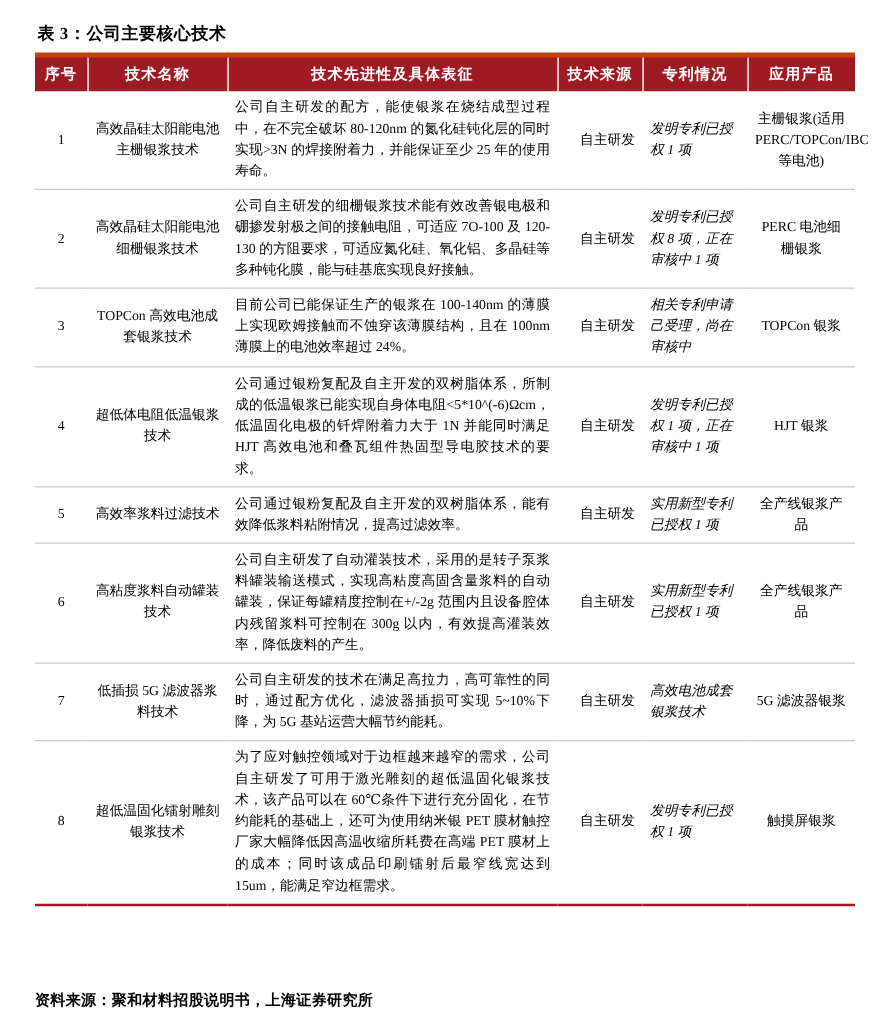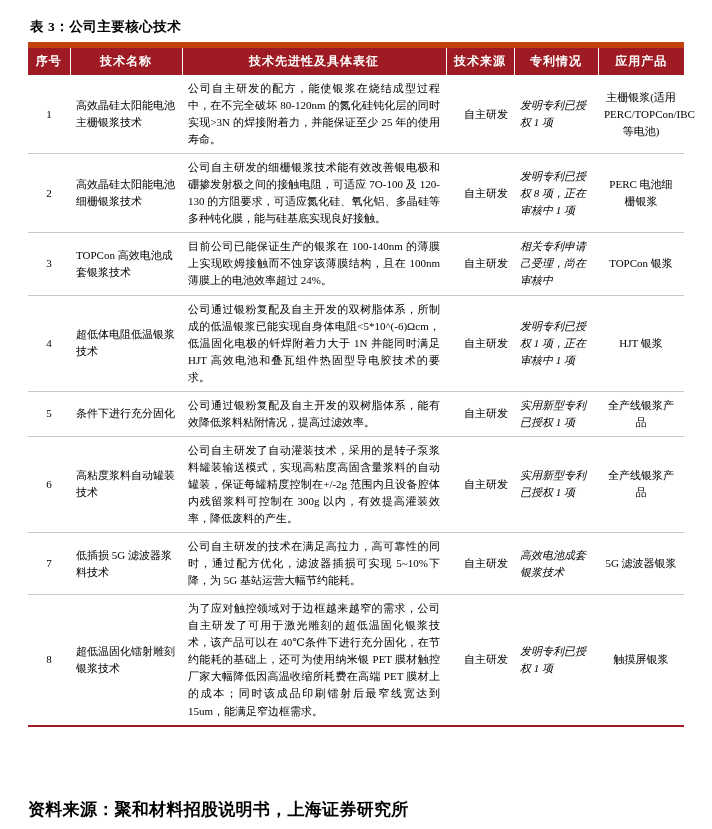--- a/index.html
+++ b/index.html
@@ -24,21 +24,21 @@
     font-size: 13.5px;
     font-weight: bold;
     letter-spacing: 0.5px;
     margin: 0 0 6px 2px;
     color: #000;
   }
   table.main {
     width: 100%;
     border-collapse: collapse;
     table-layout: fixed;
-    border-top: 6px solid #c2410c;
+    border-top: 4px solid #c2410c;
     border-bottom: 2px solid #9e1b23;
   }
   table.main thead th {
     background: #9e1b23;
     color: #ffffff;
     font-size: 12px;
     font-weight: bold;
     padding: 5px 2px;
     text-align: center;
     border-right: 1px solid #ffffff;
@@ -56,21 +56,21 @@
     color: #000;
   }
   tbody tr:last-child td {
     border-bottom: none;
   }
   .c-no {
     text-align: center;
     width: 42px;
   }
   .c-name {
-    text-align: left;
+    text-align: center;
     width: 112px;
   }
   .c-desc {
     text-align: justify;
     text-justify: inter-ideograph;
     margin-top: 48px;
   }
   .c-source {
     text-align: right;
     width: 68px;
@@ -80,22 +80,22 @@
     width: 84px;
     font-style: italic;
   }
   .c-product {
     text-align: center;
     width: 86px;
   }
   .source-note {
     position: absolute;
     left: 28px;
-    bottom: 2px;
-    font-size: 17px;
+    bottom: 14px;
+    font-size: 12px;
     font-weight: bold;
     color: #000;
     letter-spacing: 0.3px;
   }
 </style>
 </head>
 <body>
 
 <div class="page">
 
@@ -148,21 +148,21 @@
       <tr>
         <td class="c-no">4</td>
         <td class="c-name">超低体电阻低温银浆技术</td>
         <td class="c-desc">公司通过银粉复配及自主开发的双树脂体系，所制成的低温银浆已能实现自身体电阻&lt;5*10^(-6)Ωcm，低温固化电极的钎焊附着力大于 1N 并能同时满足 HJT 高效电池和叠瓦组件热固型导电胶技术的要求。</td>
         <td class="c-source">自主研发</td>
         <td class="c-patent">发明专利已授权 1 项，正在审核中 1 项</td>
         <td class="c-product">HJT 银浆</td>
       </tr>
       <tr>
         <td class="c-no">5</td>
-        <td class="c-name">条件下进行充分固化</td>
+        <td class="c-name">高效率浆料过滤技术</td>
         <td class="c-desc">公司通过银粉复配及自主开发的双树脂体系，能有效降低浆料粘附情况，提高过滤效率。</td>
         <td class="c-source">自主研发</td>
         <td class="c-patent">实用新型专利已授权 1 项</td>
         <td class="c-product">全产线银浆产品</td>
       </tr>
       <tr>
         <td class="c-no">6</td>
         <td class="c-name">高粘度浆料自动罐装技术</td>
         <td class="c-desc">公司自主研发了自动灌装技术，采用的是转子泵浆料罐装输送模式，实现高粘度高固含量浆料的自动罐装，保证每罐精度控制在+/-2g 范围内且设备腔体内残留浆料可控制在 300g 以内，有效提高灌装效率，降低废料的产生。</td>
         <td class="c-source">自主研发</td>
@@ -173,21 +173,21 @@
         <td class="c-no">7</td>
         <td class="c-name">低插损 5G 滤波器浆料技术</td>
         <td class="c-desc">公司自主研发的技术在满足高拉力，高可靠性的同时，通过配方优化，滤波器插损可实现 5~10%下降，为 5G 基站运营大幅节约能耗。</td>
         <td class="c-source">自主研发</td>
         <td class="c-patent">高效电池成套银浆技术</td>
         <td class="c-product">5G 滤波器银浆</td>
       </tr>
       <tr>
         <td class="c-no">8</td>
         <td class="c-name">超低温固化镭射雕刻银浆技术</td>
-        <td class="c-desc">为了应对触控领域对于边框越来越窄的需求，公司自主研发了可用于激光雕刻的超低温固化银浆技术，该产品可以在 40℃条件下进行充分固化，在节约能耗的基础上，还可为使用纳米银 PET 膜材触控厂家大幅降低因高温收缩所耗费在高端 PET 膜材上的成本；同时该成品印刷镭射后最窄线宽达到 15um，能满足窄边框需求。</td>
+        <td class="c-desc">为了应对触控领域对于边框越来越窄的需求，公司自主研发了可用于激光雕刻的超低温固化银浆技术，该产品可以在 60℃条件下进行充分固化，在节约能耗的基础上，还可为使用纳米银 PET 膜材触控厂家大幅降低因高温收缩所耗费在高端 PET 膜材上的成本；同时该成品印刷镭射后最窄线宽达到 15um，能满足窄边框需求。</td>
         <td class="c-source">自主研发</td>
         <td class="c-patent">发明专利已授权 1 项</td>
         <td class="c-product">触摸屏银浆</td>
       </tr>
     </tbody>
   </table>
 
   <div class="source-note">资料来源：聚和材料招股说明书，上海证券研究所</div>
 
 </div>

